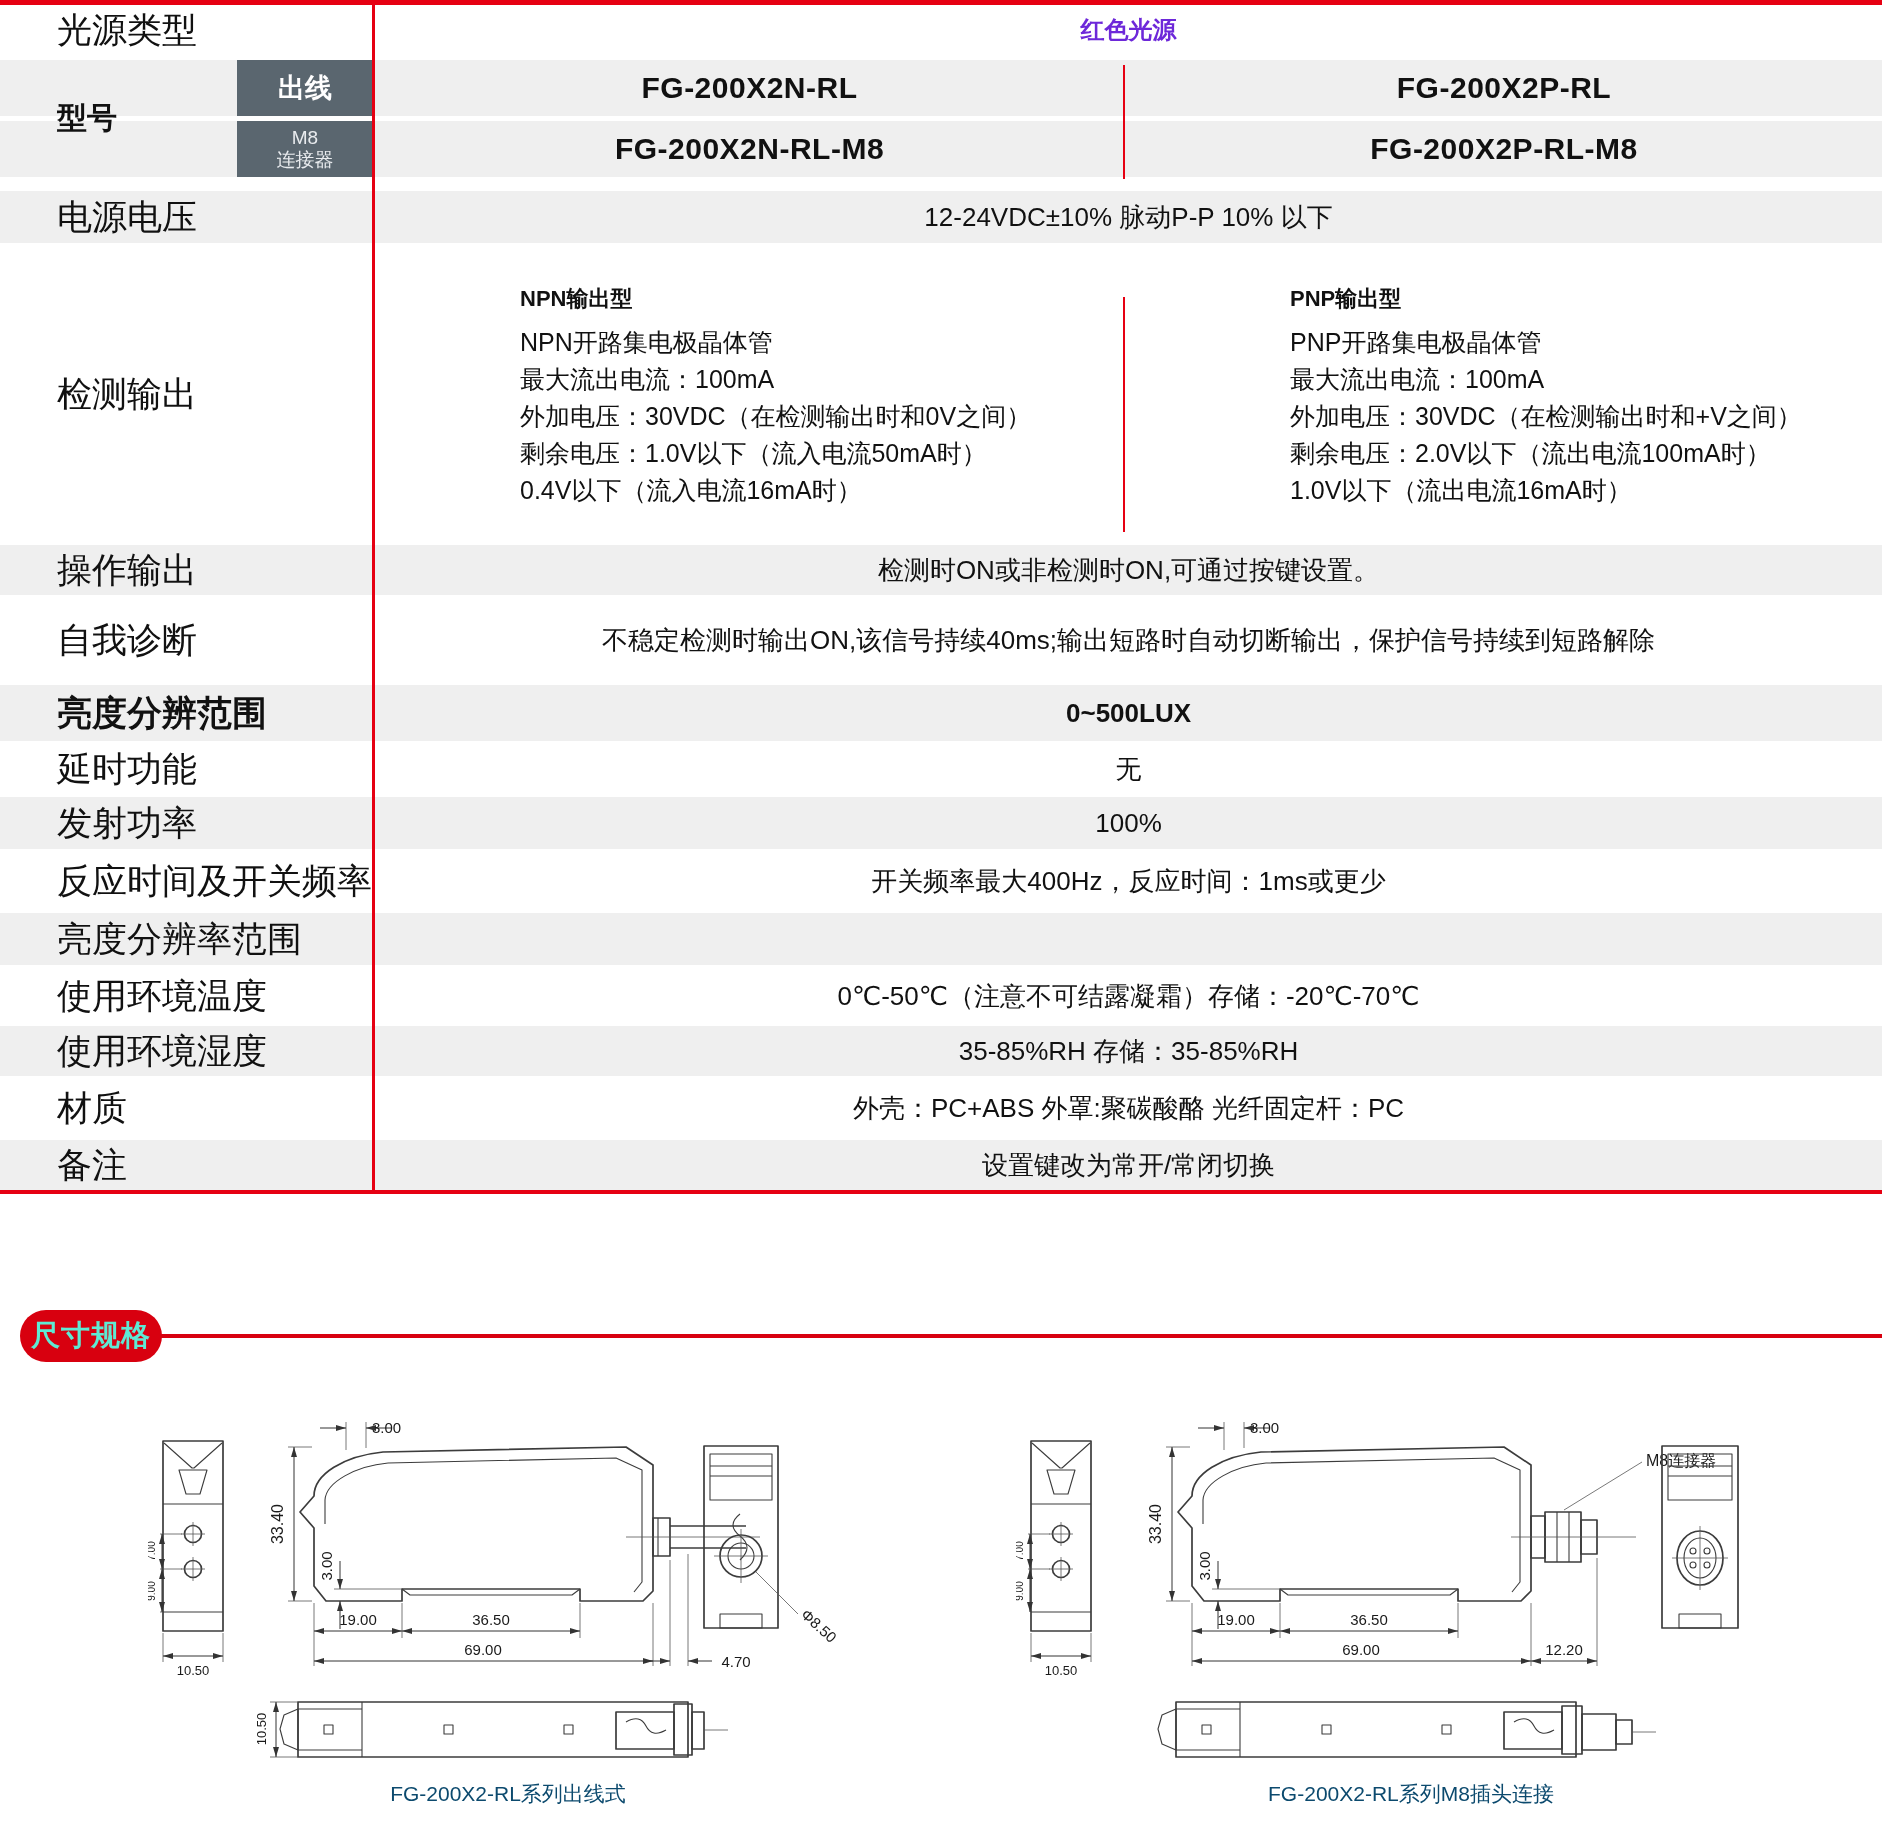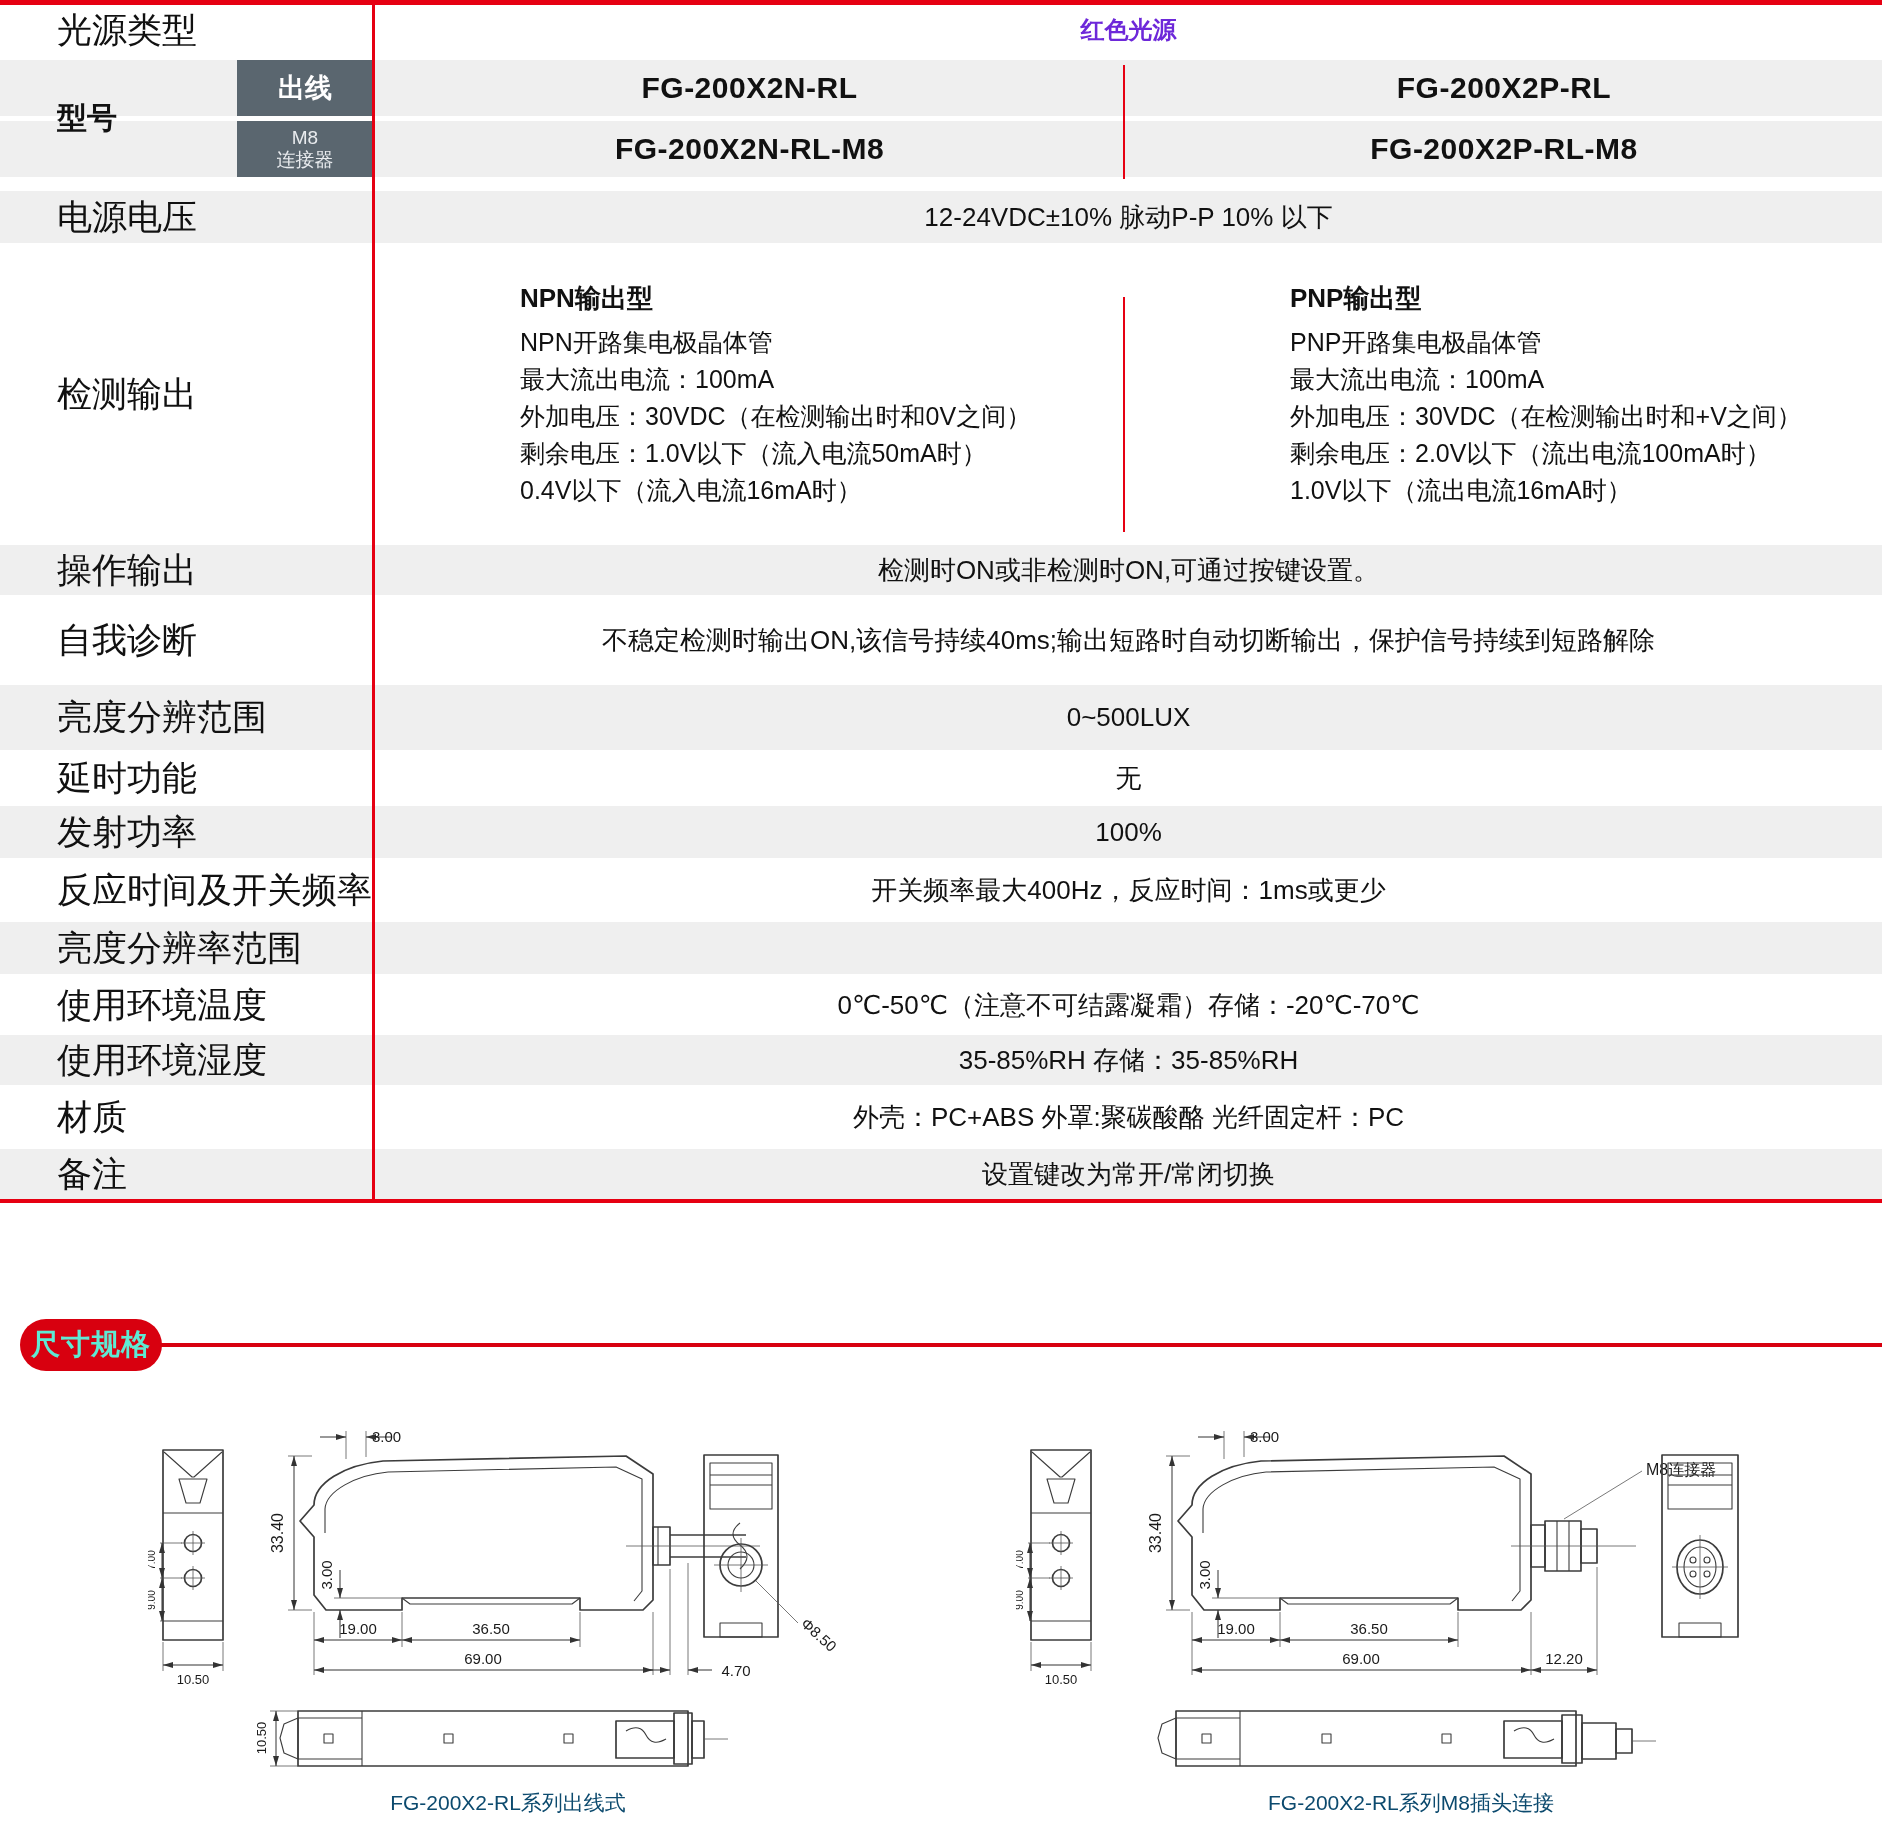--- a/index.html
+++ b/index.html
@@ -16,21 +16,21 @@
   .row { display:flex; align-items:center; }
   .row.gray { background:#efefef; }
   .cell-label { width:375px; padding-left:57px; font-size:35px; flex:none; }
   .cell-value { flex:1; text-align:center; font-size:26px; }
   .red-bold { color:#6d28d9; font-weight:bold; font-size:24px; }
 
   .r-light { height:50px; margin-bottom:5px; }
   .r-power { height:52px; margin-bottom:7px; }
   .r-op { height:50px; margin-bottom:7px; }
   .r-diag { height:76px; margin-bottom:7px; }
-  .r-brange { height:65px; margin-bottom:6px; }
+  .r-brange { height:56px; margin-bottom:6px;font-weight:bold; }
   .r-delay { height:44px; margin-bottom:6px; }
   .r-emit { height:52px; margin-bottom:6px; }
   .r-resp { height:52px; margin-bottom:6px; }
   .r-bres { height:52px; margin-bottom:6px; }
   .r-temp { height:50px; margin-bottom:5px; }
   .r-hum { height:50px; margin-bottom:6px; }
   .r-mat { height:52px; margin-bottom:6px; }
   .r-note { height:50px; }
 
   
@@ -43,21 +43,21 @@
   .badge-sub { font-size:19px; line-height:22px; color:#e8ebee; text-align:center; }
   .m-cell { position:absolute; top:0; height:100%; display:flex; align-items:center; justify-content:center; font-size:30px; font-weight:bold; letter-spacing:0.5px; }
   .m-npn { left:375px; width:749px; }
   .m-pnp { left:1126px; right:0; }
 
   
   .r-output { display:flex; align-items:center; height:288px; margin-bottom:7px; }
   .out-col { flex:none; font-size:25px; line-height:37px; }
   .out-npn { width:749px; padding-left:145px; }
   .out-pnp { width:758px; padding-left:166px; }
-  .out-title { font-size:26px; font-weight:bold; margin-bottom:7px; }
+  .out-title { font-size:22px; font-weight:bold; margin-bottom:7px; }
 
   
   .dim-header { display:flex; align-items:center; margin-top:116px; padding-left:20px; }
   .dim-badge { width:142px; height:52px; background:#d8000f; border-radius:26px; color:#5eead4; font-size:29px; font-weight:bold; display:flex; align-items:center; justify-content:center; letter-spacing:1px; z-index:2; }
   .dim-rule { flex:1; height:4px; background:#d8000f; margin-left:-8px; }
 
   .figs { display:flex; margin-top:54px; padding-left:148px; gap:148px; }
   .fig { width:720px; flex:none; }
   .fig.right { width:790px; }
   .fig-caption { text-align:center; font-size:21px; margin-top:0; color:#0c4a6e; }

